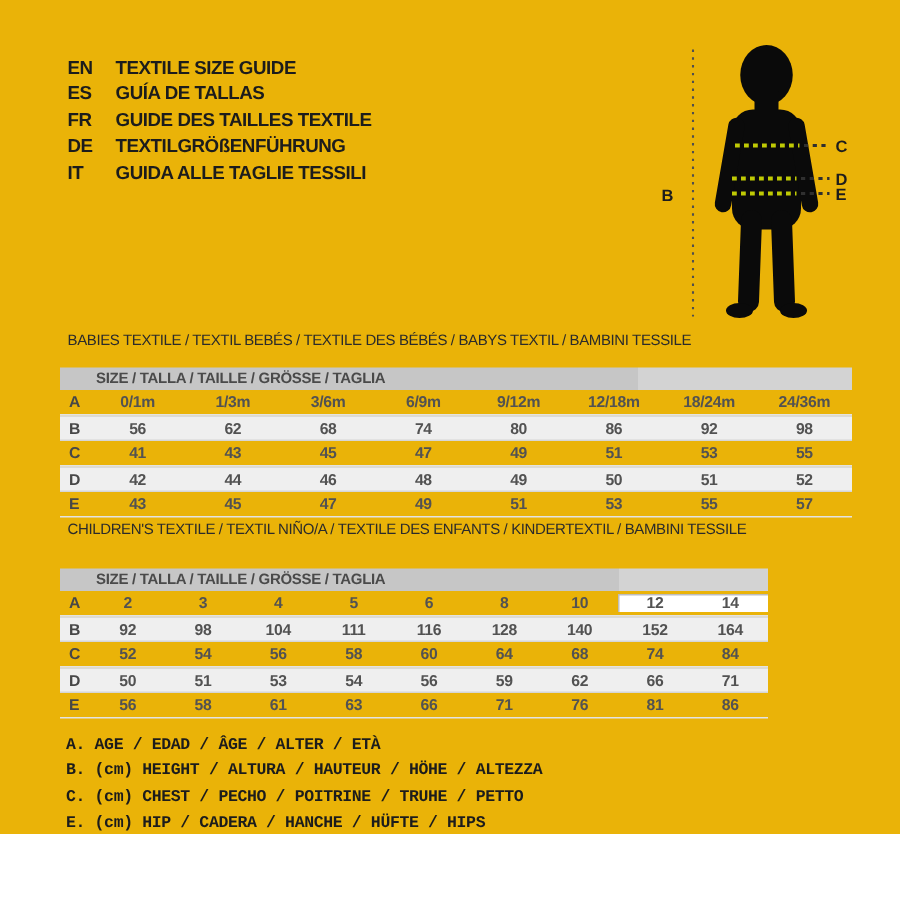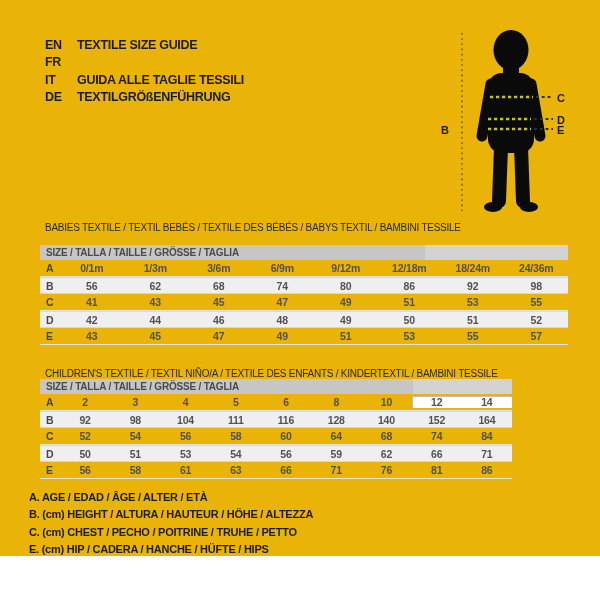--- a/index.html
+++ b/index.html
@@ -7,63 +7,68 @@
     position:relative;width:600px;height:556px;background:#eab308;overflow:hidden;
     font-family:"Liberation Sans",sans-serif;color:#1f1f1f;
   }
   
   .langs{position:absolute;left:45px;top:36px;}
   .lang-row{display:flex;height:17.5px;align-items:center;font-weight:bold;font-size:12.5px;letter-spacing:-0.3px;color:#1c1c1c;white-space:nowrap;}
   .lang-code{width:32px;flex:0 0 32px;}
   
   .section-title{position:absolute;left:45px;font-size:10px;font-weight:normal;letter-spacing:-0.25px;color:#2b2b2b;white-space:nowrap;}
   #babies-title{top:222px;}
-  #children-title{top:368px;}
+  #children-title{top:348px;}
   
   .size-table{position:absolute;left:40px;}
   #babies-table{top:245px;width:528px;}
   #children-table{top:379px;width:472px;}
-  .bar{height:15px;display:flex;align-items:center;padding-left:6px;box-sizing:border-box;
+  .bar{height:15px;display:flex;align-items:center;padding-left:24px;box-sizing:border-box;
        font-size:10px;font-weight:bold;letter-spacing:-0.2px;color:#4a4a4a;white-space:nowrap;}
   .bar-babies{background:linear-gradient(90deg,#c6c6c6 0,#c6c6c6 73%,#d3d3d3 73%,#d3d3d3 100%);}
   .bar-children{background:linear-gradient(90deg,#c6c6c6 0,#c6c6c6 79%,#d3d3d3 79%,#d3d3d3 100%);}
   .t-row{display:grid;height:17px;align-items:center;box-sizing:border-box;
          font-size:10.5px;font-weight:bold;letter-spacing:-0.2px;color:#525252;
          border-bottom:1px solid #e3e3e3;}
   .t-row.stripe{background:#efefef;border-top:1px solid #dadada;border-bottom:1px solid #d6d6d6;}
   .t-label{padding-left:6px;color:#474747;}
   .t-cell{text-align:center;}
   .sel{box-shadow:inset 0 1px 0 #bdbdbd;background:#ffffff;}
   .sel-first{box-shadow:inset 1px 1px 0 #bdbdbd;}
   
-  .legend{position:absolute;left:29px;top:488px;}
+  .legend{position:absolute;left:44px;top:488px;font-family:Liberation Mono, monospace;}
   .legend-row{height:17.5px;display:flex;align-items:center;font-size:11px;font-weight:bold;letter-spacing:-0.25px;color:#1c1c1c;white-space:nowrap;}
   
   .figure-svg{position:absolute;left:430px;top:13px;}
 </style>
 </head>
 <body>
 
 <div class="canvas">
 
   <div class="langs" id="langs">
       <div class="lang-row">
         <span class="lang-code">EN</span>
         <span>TEXTILE SIZE GUIDE</span>
       </div>
       <div class="lang-row">
+        <span class="lang-code">ES</span>
+        <span>GUÍA DE TALLAS</span>
+      </div>
+      <div class="lang-row">
         <span class="lang-code">FR</span>
+        <span>GUIDE DES TAILLES TEXTILE</span>
+      </div>
+      <div class="lang-row">
+        <span class="lang-code">DE</span>
+        <span>TEXTILGRÖßENFÜHRUNG</span>
       </div>
       <div class="lang-row">
         <span class="lang-code">IT</span>
         <span>GUIDA ALLE TAGLIE TESSILI</span>
-      </div>
-      <div class="lang-row">
-        <span class="lang-code">DE</span>
-        <span>TEXTILGRÖßENFÜHRUNG</span>
       </div>
     </div>
 
   <svg class="figure-svg" width="170" height="212" viewBox="0 0 170 212">
 
     <line x1="32" y1="20" x2="32" y2="198" stroke="#4f4f4f" stroke-width="1.4" stroke-dasharray="1.6,3.6"></line>
     <text x="11" y="121" font-size="11" font-weight="bold" fill="#1d1d1d">B</text>
 
     <g fill="#0a0a0a" stroke="none">
       <ellipse cx="81" cy="37" rx="17.5" ry="20"></ellipse>

